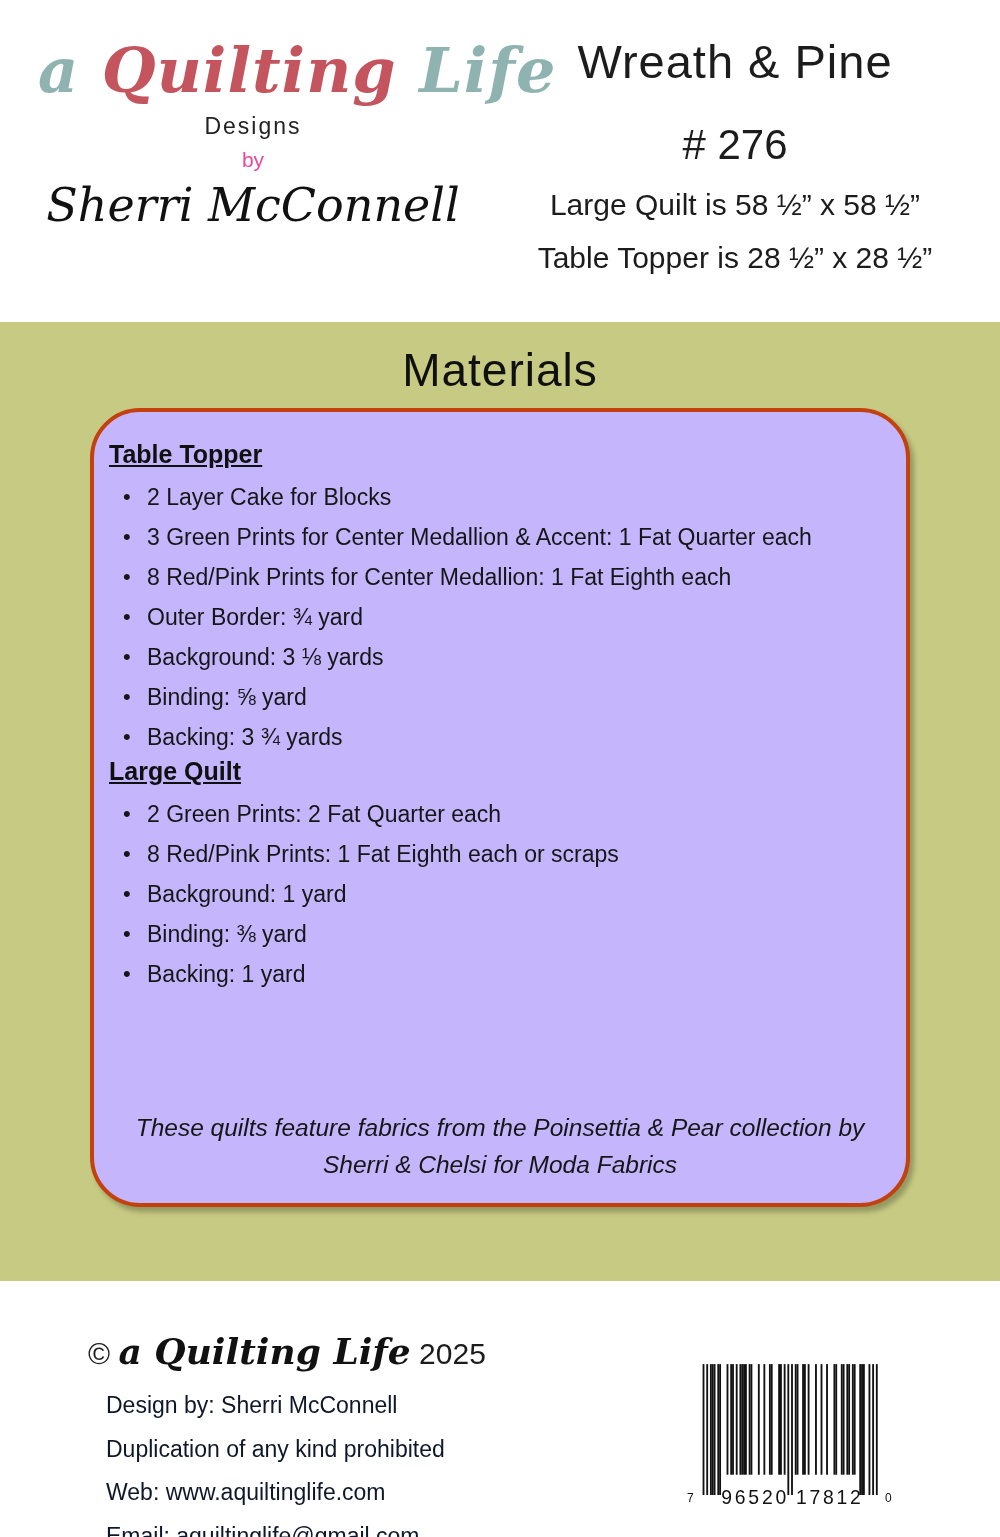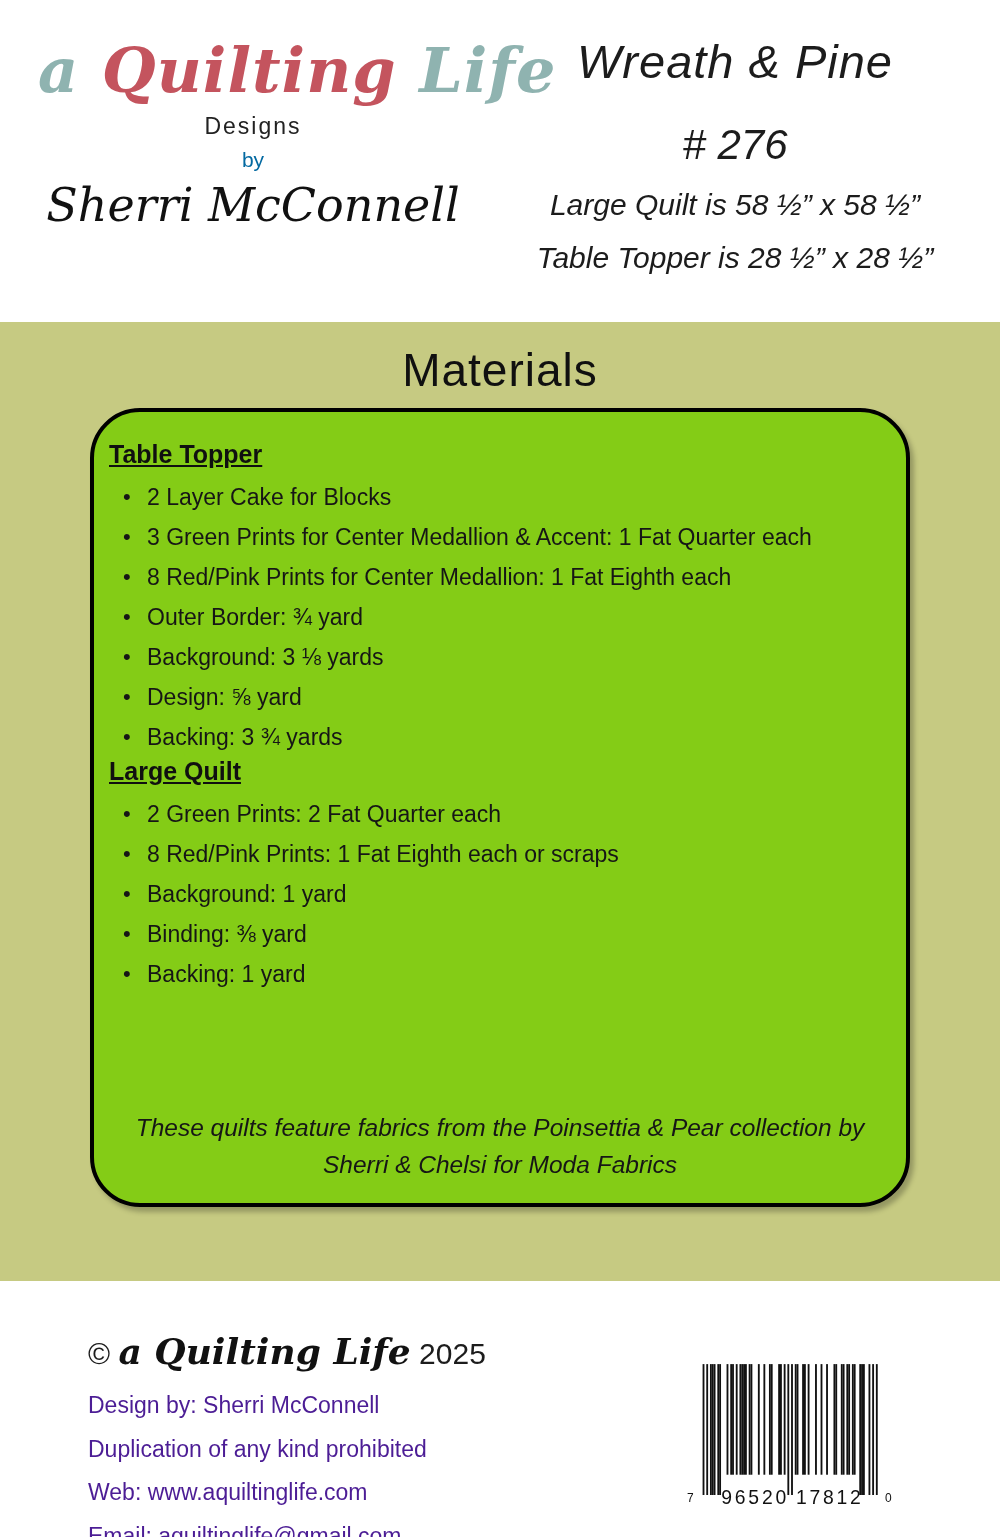--- a/index.html
+++ b/index.html
@@ -13,45 +13,45 @@
   .brand {
     position:absolute; left:38px; top:38px; width:430px; text-align:center;
   }
   .brand-script {
     font-family:"DejaVu Serif", serif; font-style:italic; font-weight:bold;
     font-size:62px; line-height:1.05; letter-spacing:1px; white-space:nowrap;
   }
   .brand-teal { color:#8fb3b0; }
   .brand-red  { color:#c4545e; }
   .brand-designs { font-size:23px; letter-spacing:2px; margin-top:10px; color:#222; }
-  .brand-by { font-size:21px; margin-top:8px; color:#0369a1; }
+  .brand-by { font-size:21px; margin-top:8px; color:#ec4899; }
   .brand-author {
     font-family:"DejaVu Serif", serif; font-style:italic;
     font-size:46px; margin-top:6px; color:#111; white-space:nowrap;
   }
 
   .title-block {
-    position:absolute; left:475px; top:34px; width:520px; text-align:center;font-style:italic;
+    position:absolute; left:475px; top:34px; width:520px; text-align:center;
   }
   .pattern-title { font-size:47px; font-weight:500; letter-spacing:1px; }
   .pattern-number { font-size:42px; font-weight:400; margin-top:32px; }
   .pattern-size { font-size:30px; font-weight:400; margin-top:19px; white-space:nowrap; }
 
   
   .band {
     position:absolute; left:0; top:322px; width:1000px; height:959px;
     background:#c6ca82;
   }
   .materials-heading {
     margin:4px; padding-top:17px; text-align:center;
     font-size:46px; font-weight:500; letter-spacing:1px; color:#101010;
   }
   .materials-box {
     position:absolute; left:90px; top:86px; width:820px; height:799px;
-    background:#84cc16; border:4px solid #000000; border-radius:50px;
+    background:#c4b5fd; border:4px solid #c2410c; border-radius:50px;
     box-shadow:4px 5px 5px rgba(0,0,0,0.25);
     box-sizing:border-box; padding:28px 20px 0 15px;
   }
   .mat-section h2 {
     margin:0 0 8px 0; font-size:25px; font-weight:bold;
     text-decoration:underline; color:#101010;
   }
   .mat-section ul { list-style:none; margin:0; padding:0 0 0 13px; }
   .mat-section li {
     position:relative; padding-left:25px; font-size:23px; line-height:40px;
@@ -67,21 +67,21 @@
     color:#161616;
   }
 
   
   .footer-left { position:absolute; left:88px; top:1330px; }
   .copyright-line { font-size:30px; margin-bottom:12px; white-space:nowrap; }
   .copyright-script {
     font-family:"DejaVu Serif", serif; font-style:italic; font-weight:bold;
     font-size:36px; color:#111;
   }
-  .footer-line { font-size:23px; line-height:43.5px; color:#4c1d95; white-space:nowrap; }
+  .footer-line { font-size:23px; line-height:43.5px; color:#0f172a; white-space:nowrap;margin-left:18px; }
 
   .barcode-wrap { position:absolute; left:686px; top:1358px; }
   .bc-num  { font-family:"Liberation Sans", sans-serif; font-size:21px; letter-spacing:3px; fill:#111; }
   .bc-side { font-family:"Liberation Sans", sans-serif; font-size:13px; fill:#111; }
 </style>
 </head>
 <body>
 
 <div class="page">
 
@@ -108,21 +108,21 @@
 
     <div class="materials-box">
       <div class="mat-section">
         <h2>Table Topper</h2>
         <ul>
             <li>2 Layer Cake for Blocks</li>
             <li>3 Green Prints for Center Medallion &amp; Accent: 1 Fat Quarter each</li>
             <li>8 Red/Pink Prints for Center Medallion: 1 Fat Eighth each</li>
             <li>Outer Border: ¾ yard</li>
             <li>Background: 3 ⅛ yards</li>
-            <li>Design: ⅝ yard</li>
+            <li>Binding: ⅝ yard</li>
             <li>Backing: 3 ¾ yards</li>
           </ul>
       </div>
 
       <div class="mat-section">
         <h2>Large Quilt</h2>
         <ul>
             <li>2 Green Prints: 2 Fat Quarter each</li>
             <li>8 Red/Pink Prints: 1 Fat Eighth each or scraps</li>
             <li>Background: 1 yard</li>

